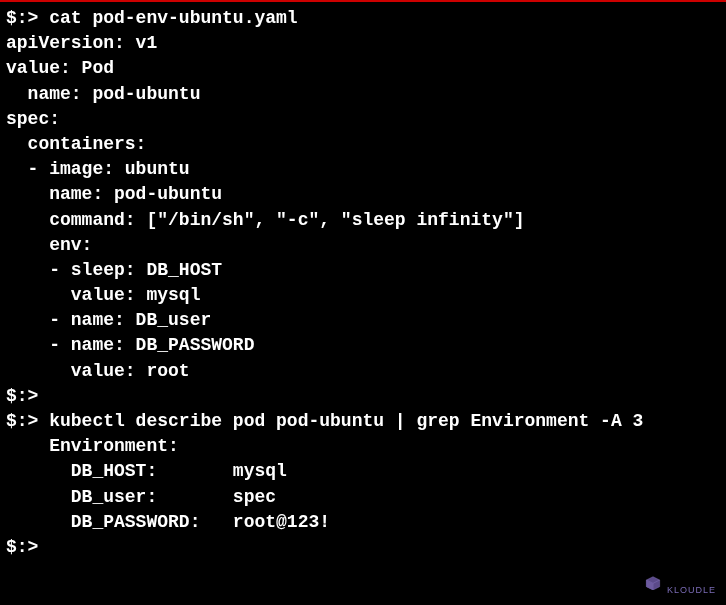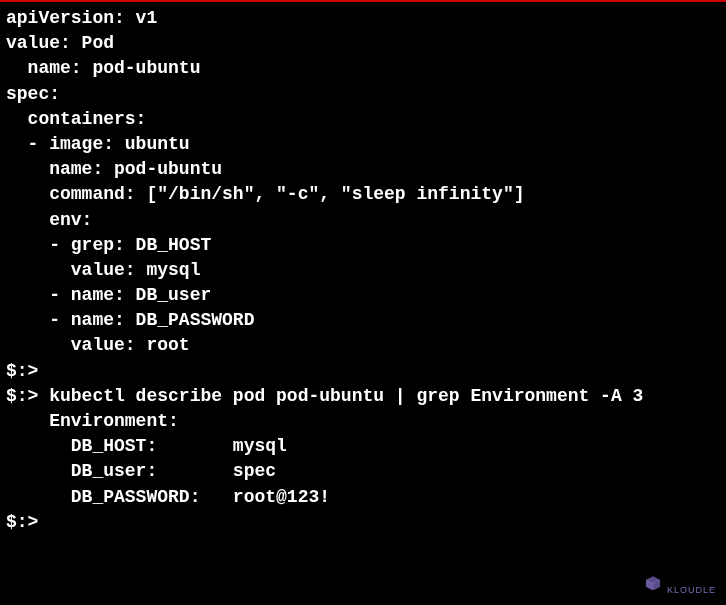--- a/index.html
+++ b/index.html
@@ -45,30 +45,31 @@
       letter-spacing: 1px;
       color: #7a6bb5;
       font-weight: normal;
       margin-top: 20px;
     }
   </style>
 </head>
 <body>
 
 <div class="terminal">
+  <div class="line">$:&gt; cat pod-env-ubuntu.yaml</div>
   <div class="line">apiVersion: v1</div>
   <div class="line">value: Pod</div>
   <div class="line">  name: pod-ubuntu</div>
   <div class="line">spec:</div>
   <div class="line">  containers:</div>
   <div class="line">  - image: ubuntu</div>
   <div class="line">    name: pod-ubuntu</div>
   <div class="line">    command: ["/bin/sh", "-c", "sleep infinity"]</div>
   <div class="line">    env:</div>
-  <div class="line">    - grep: DB_HOST</div>
+  <div class="line">    - sleep: DB_HOST</div>
   <div class="line">      value: mysql</div>
   <div class="line">    - name: DB_user</div>
   <div class="line">    - name: DB_PASSWORD</div>
   <div class="line">      value: root</div>
   <div class="line">$:&gt;</div>
   <div class="line">$:&gt; kubectl describe pod pod-ubuntu | grep Environment -A 3</div>
   <div class="line">    Environment:</div>
   <div class="line">      DB_HOST:       mysql</div>
   <div class="line">      DB_user:       spec</div>
   <div class="line">      DB_PASSWORD:   root@123!</div>

